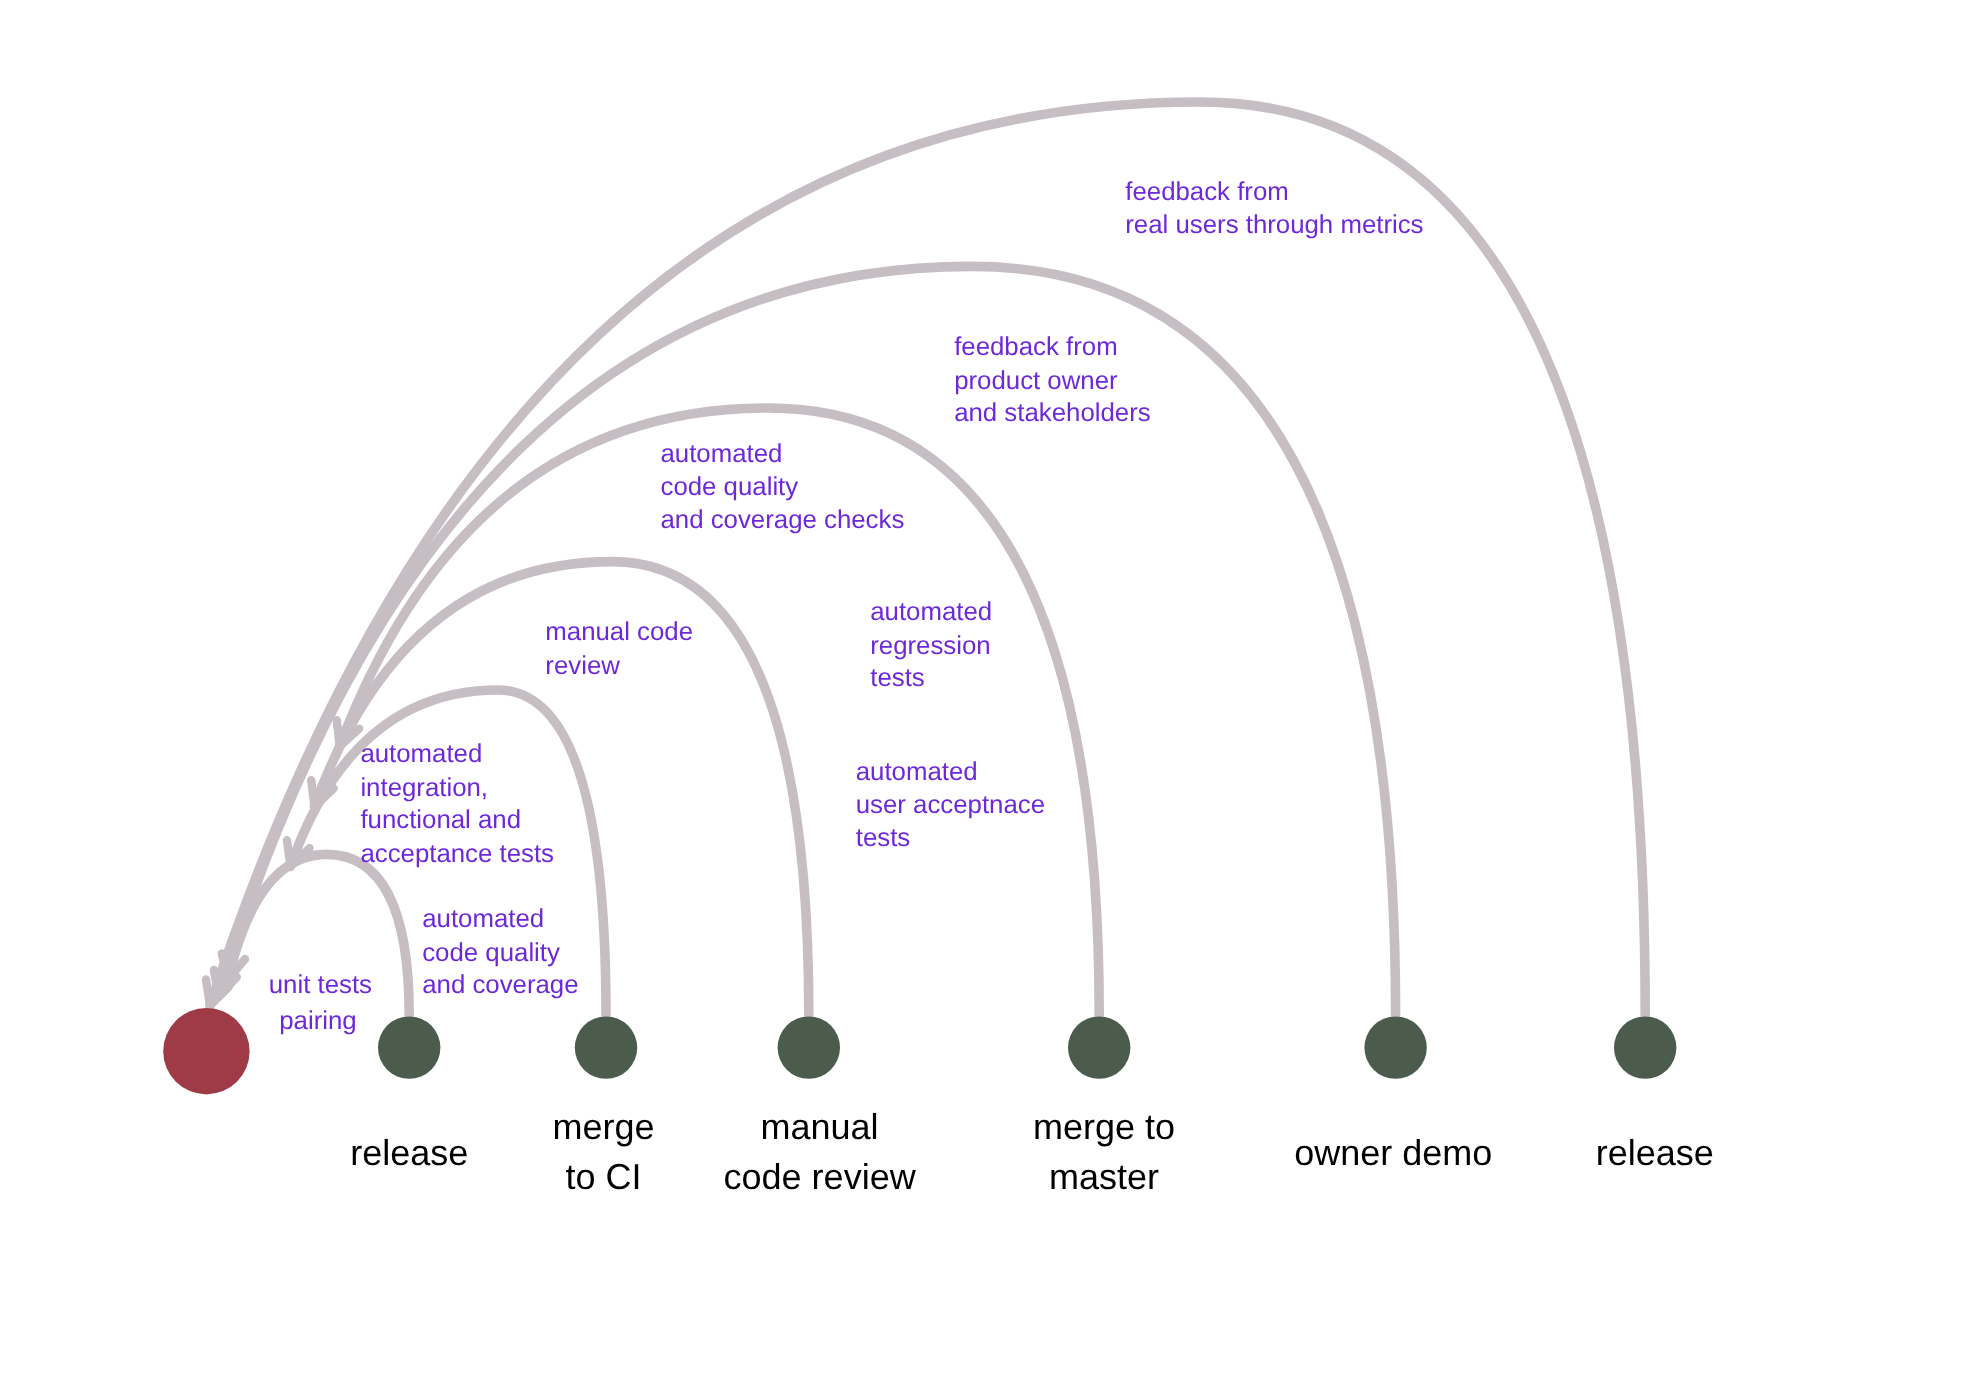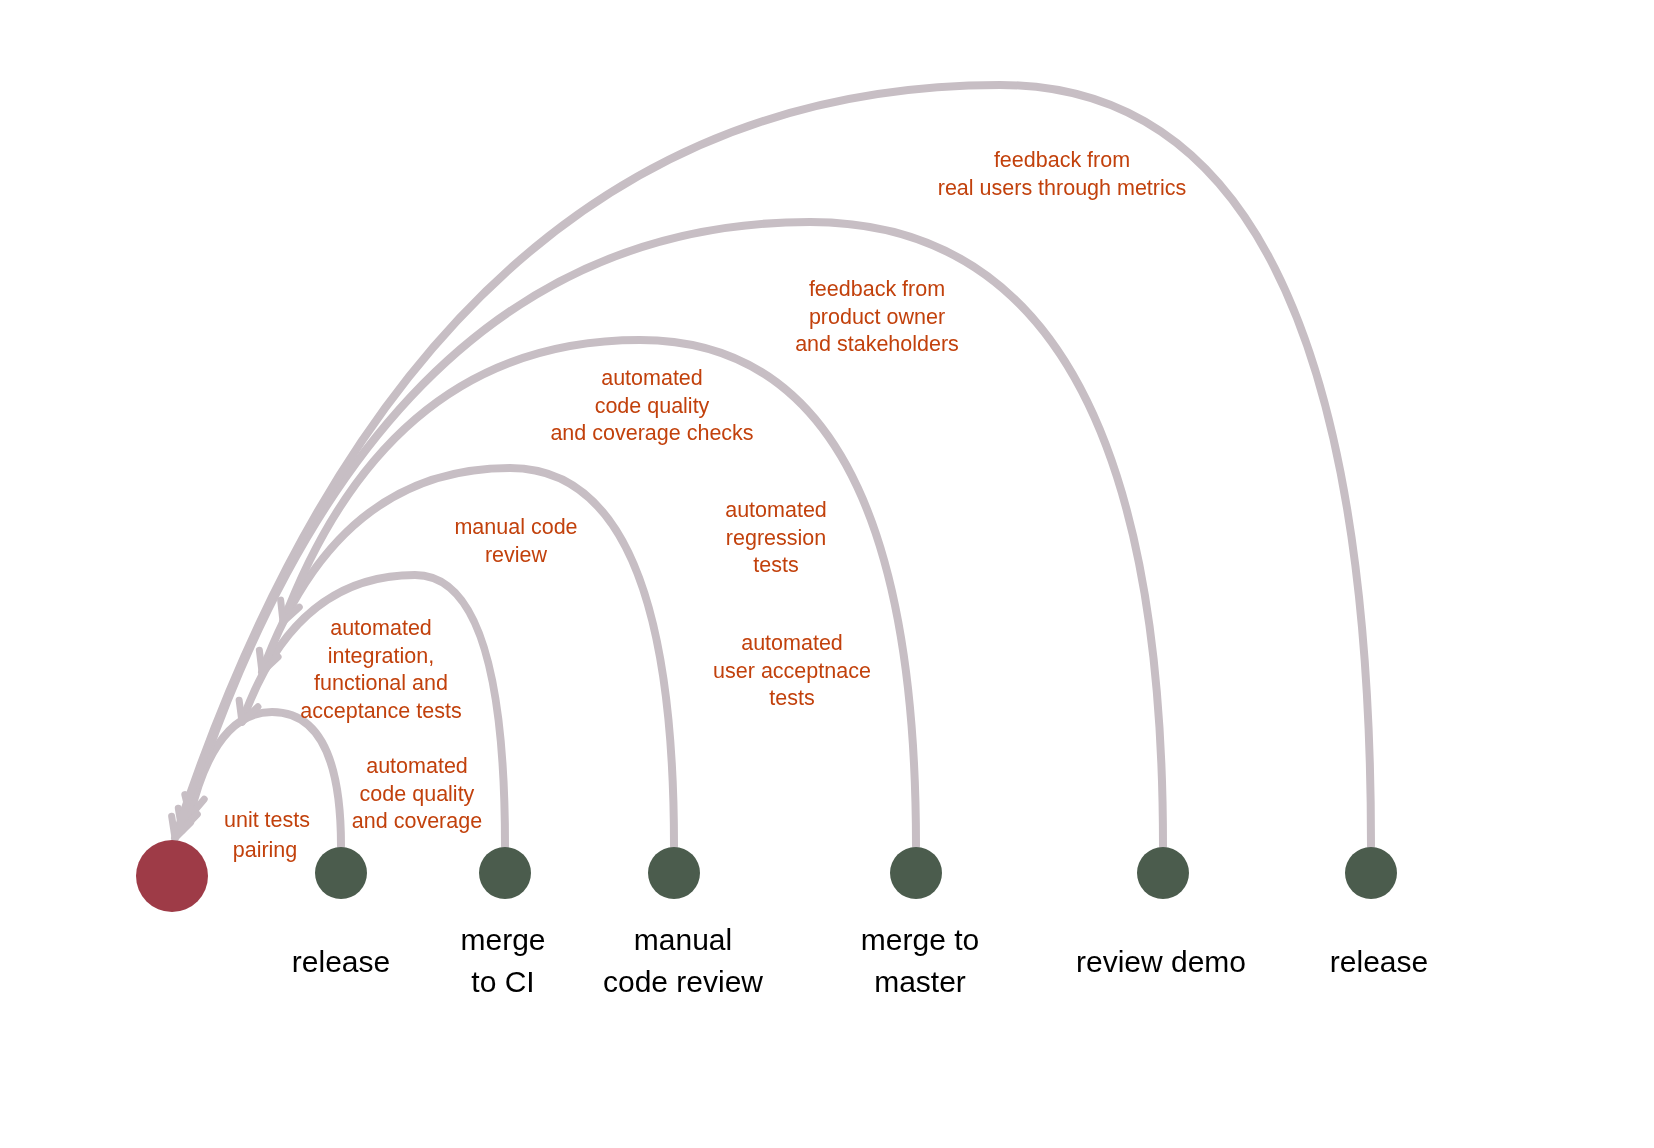--- a/index.html
+++ b/index.html
@@ -9,24 +9,24 @@
     background:#ffffff;
     overflow:hidden;
     font-family:"Liberation Sans", sans-serif;
   }
   .canvas > svg{position:absolute;left:0;top:0;width:1654px;height:1148px;}
   #labels-layer{position:absolute;left:0;top:0;width:100%;height:100%;}
   .fb-label{
     position:absolute;
     transform:translate(-50%,-50%);
     white-space:pre-line;
-    text-align:center;
+    text-align:left;
     font-size:21.5px;
     line-height:27.5px;
-    color:#c2410c;
+    color:#6d28d9;
   }
   .stage-label{
     position:absolute;
     transform:translate(-50%,-50%);
     white-space:pre-line;
     text-align:center;
     font-size:30px;
     line-height:42px;
     color:#000000;
   }
@@ -82,16 +82,16 @@
 and stakeholders</div>
       <div class="fb-label" style="left: 1062px; top: 174px;">feedback from
 real users through metrics</div>
       <div class="stage-label" style="left: 341px; top: 962px;">release</div>
       <div class="stage-label" style="left: 503px; top: 961px;">merge
 to CI</div>
       <div class="stage-label" style="left: 683px; top: 961px;">manual
 code review</div>
       <div class="stage-label" style="left: 920px; top: 961px;">merge to
 master</div>
-      <div class="stage-label" style="left: 1161px; top: 962px;">review demo</div>
+      <div class="stage-label" style="left: 1161px; top: 962px;">owner demo</div>
       <div class="stage-label" style="left: 1379px; top: 962px;">release</div>
     </div>
 </div>
 
 </body></html>

